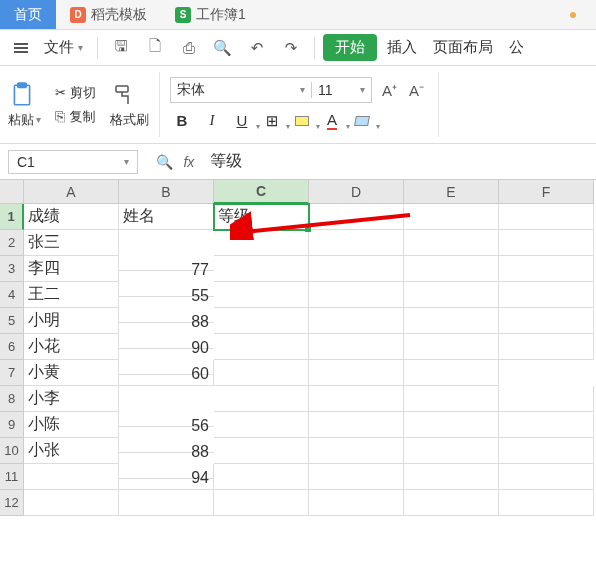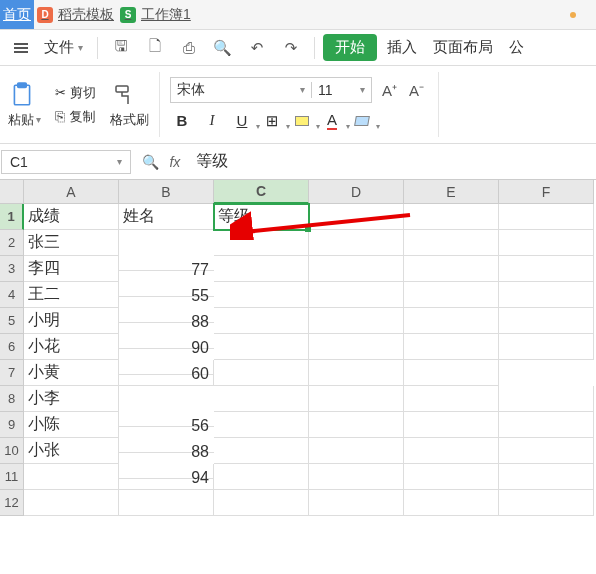--- a/index.html
+++ b/index.html
@@ -1,20 +1,20 @@
 <!DOCTYPE html>
 <html><head>
 <meta charset="utf-8">
 <style>
 * { margin: 0; padding: 0; box-sizing: border-box; font-family: "Microsoft YaHei", sans-serif; }
 body { background: #fff; width: 596px; height: 574px; overflow: hidden; font-size: 14px; color: #333; }
 
 
 .tabs { display: flex; align-items: center; height: 30px; background: #f5f5f5; border-bottom: 1px solid #ddd; }
-.tab { display: flex; align-items: center; gap: 5px; padding: 0 3px; height: 100%; font-size: 14px; color: #555; cursor: pointer; text-decoration: underline; }
+.tab { display: flex; align-items: center; gap: 5px; padding: 0 14px; height: 100%; font-size: 14px; color: #555; cursor: pointer; }
 .tab.active { background: #4a90e2; color: #fff; }
 .tab-icon { width: 16px; height: 16px; display: inline-flex; align-items: center; justify-content: center; border-radius: 3px; font-size: 10px; font-weight: bold; }
 .tab-icon.docer { background: #ed6c47; color: #fff; }
 .tab-icon.sheet { background: #2ea44f; color: #fff; }
 .dot { margin-left: auto; margin-right: 20px; width: 6px; height: 6px; border-radius: 50%; background: #f0ad4e; }
 
 
 .menubar { display: flex; align-items: center; height: 36px; border-bottom: 1px solid #ddd; gap: 4px; padding: 0 8px; }
 .menu-item { padding: 4px 6px; font-size: 15px; color: #333; cursor: pointer; display: flex; align-items: center; gap: 4px; }
 .hamb { display: inline-flex; flex-direction: column; gap: 2px; }
@@ -39,21 +39,21 @@
 .szbtn { font-size: 15px; padding: 2px 4px; color: #555; cursor: pointer; }
 .fmt-row { display: flex; gap: 6px; align-items: center; }
 .fmt-btn { width: 24px; height: 24px; display: flex; align-items: center; justify-content: center; font-size: 15px; color: #333; cursor: pointer; position: relative; }
 .fmt-btn .dd { font-size: 8px; position: absolute; right: -6px; bottom: 2px; color: #888; }
 .underline-red { border-bottom: 2px solid #e53935; }
 .fill-box { width: 14px; height: 10px; border: 1px solid #888; background: #fff176; }
 .eraser { width: 14px; height: 10px; background: #bbdefb; border: 1px solid #888; transform: skewX(-10deg); }
 
 
 .fbar { display: flex; align-items: center; height: 36px; border-bottom: 1px solid #ccc; }
-.namebox { width: 130px; border: 1px solid #ccc; margin: 4px 1px; height: 24px; display: flex; align-items: center; padding: 0 8px; font-size: 14px; justify-content: space-between; }
+.namebox { width: 130px; border: 1px solid #ccc; margin: 4px 8px; height: 24px; display: flex; align-items: center; padding: 0 8px; font-size: 14px; justify-content: space-between; }
 .fx-icons { display: flex; gap: 10px; padding: 0 10px; color: #666; align-items: center; }
 .formula-input { flex: 1; padding: 0 6px; font-size: 16px; color: #333; }
 
 
 .grid { position: relative; }
 .corner { position: absolute; left: 0; top: 0; width: 24px; height: 24px; background: #e8e8e8; border-right: 1px solid #ccc; border-bottom: 1px solid #ccc; }
 .colheads { display: flex; margin-left: 24px; }
 .colhead { width: 95px; height: 24px; background: #e8e8e8; border-right: 1px solid #ccc; border-bottom: 1px solid #ccc; display: flex; align-items: center; justify-content: center; font-size: 14px; color: #555; cursor: pointer; }
 .colhead.sel { background: #d0e8d0; border-bottom: 2px solid #2ea44f; font-weight: bold; }
 .rows { }

